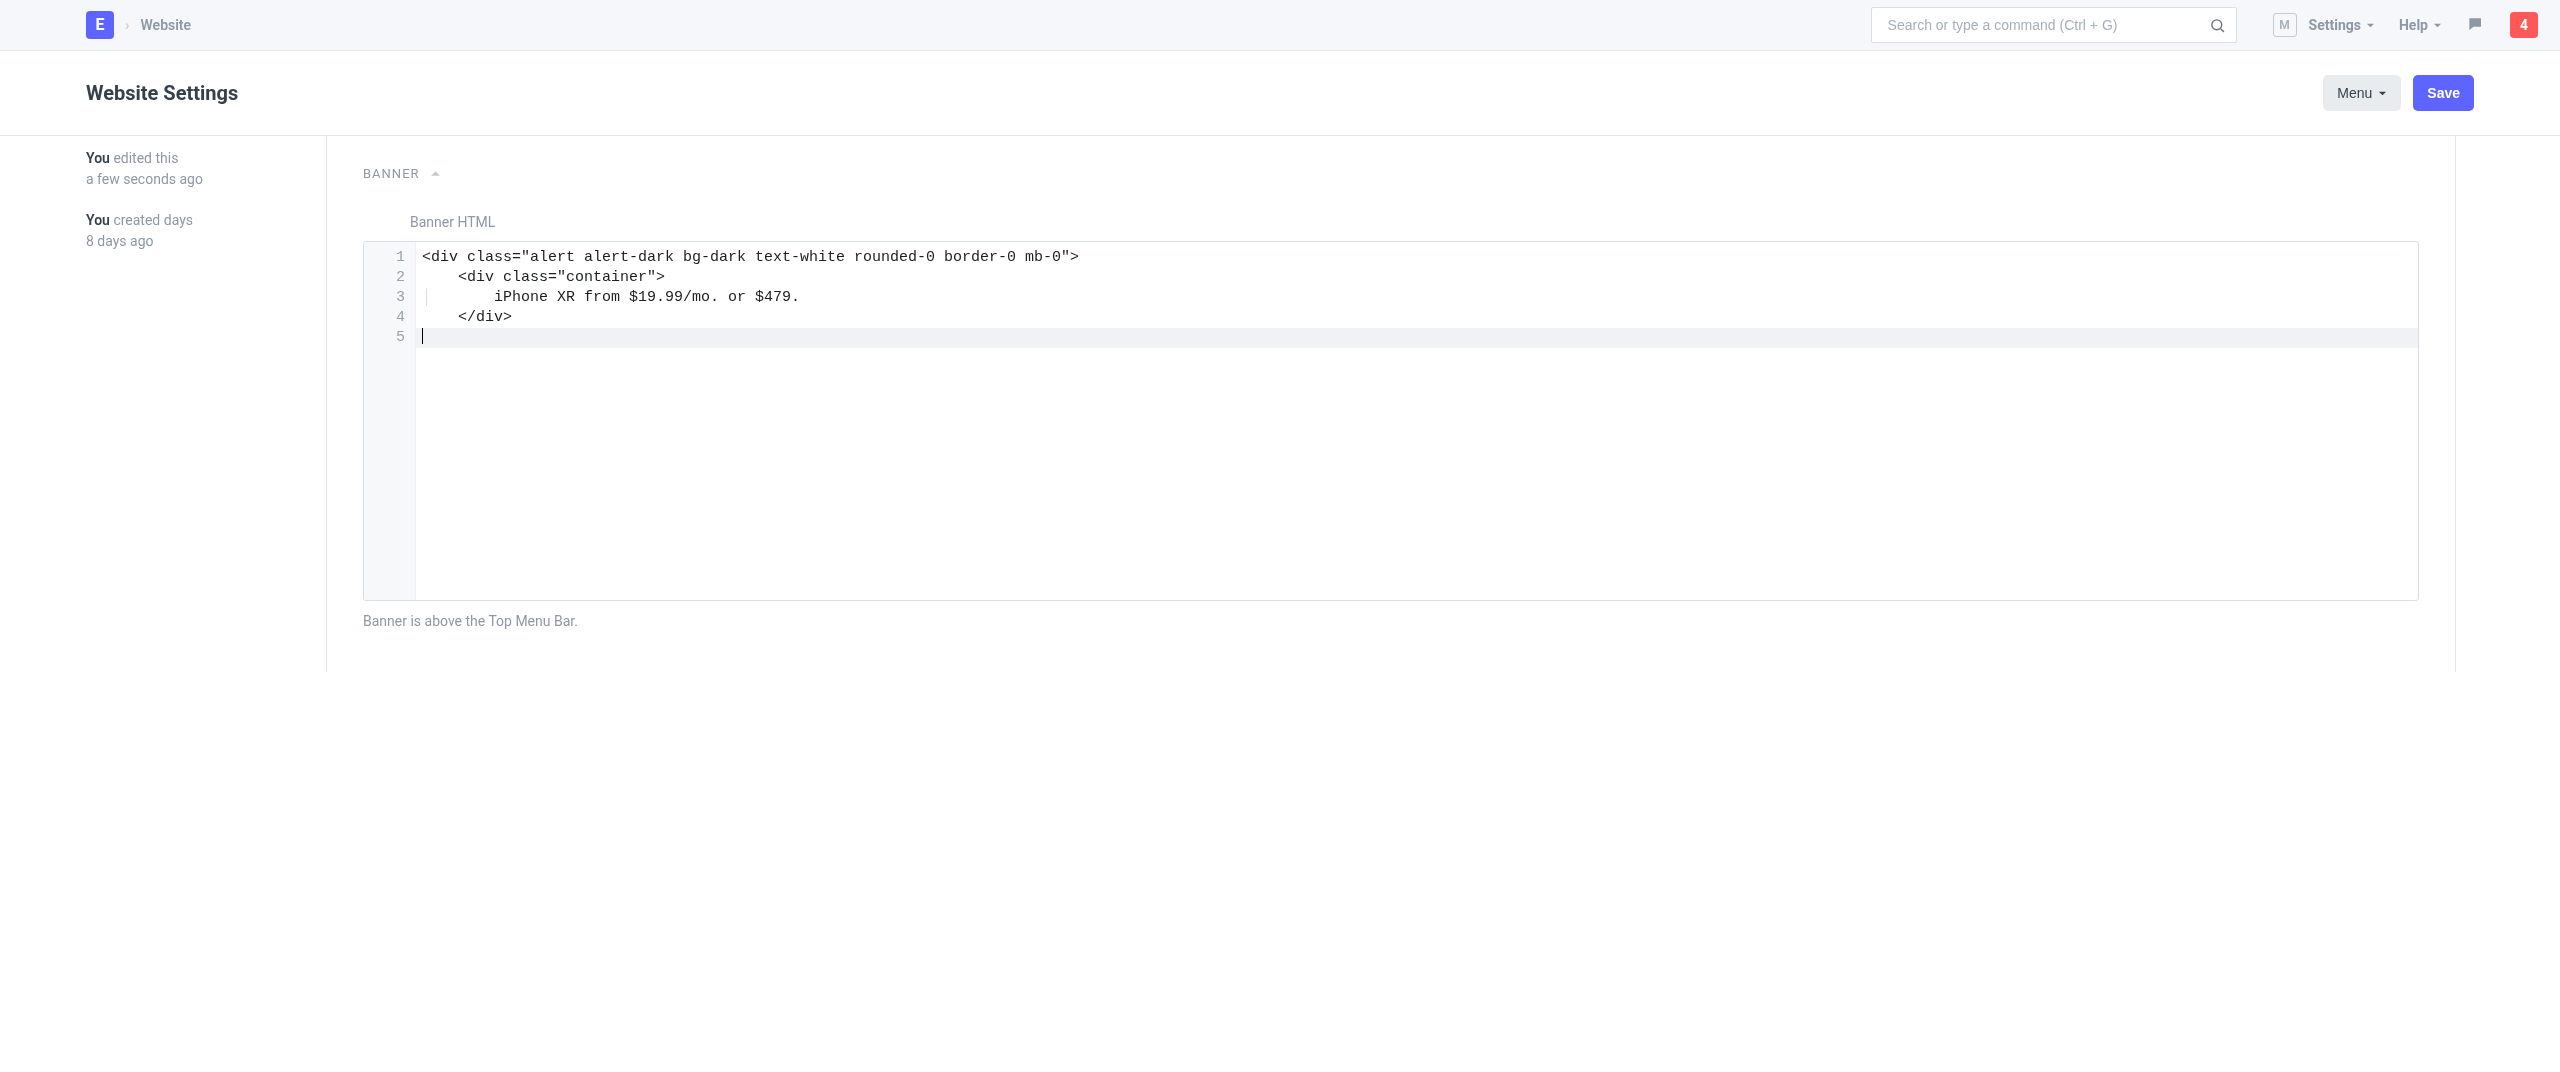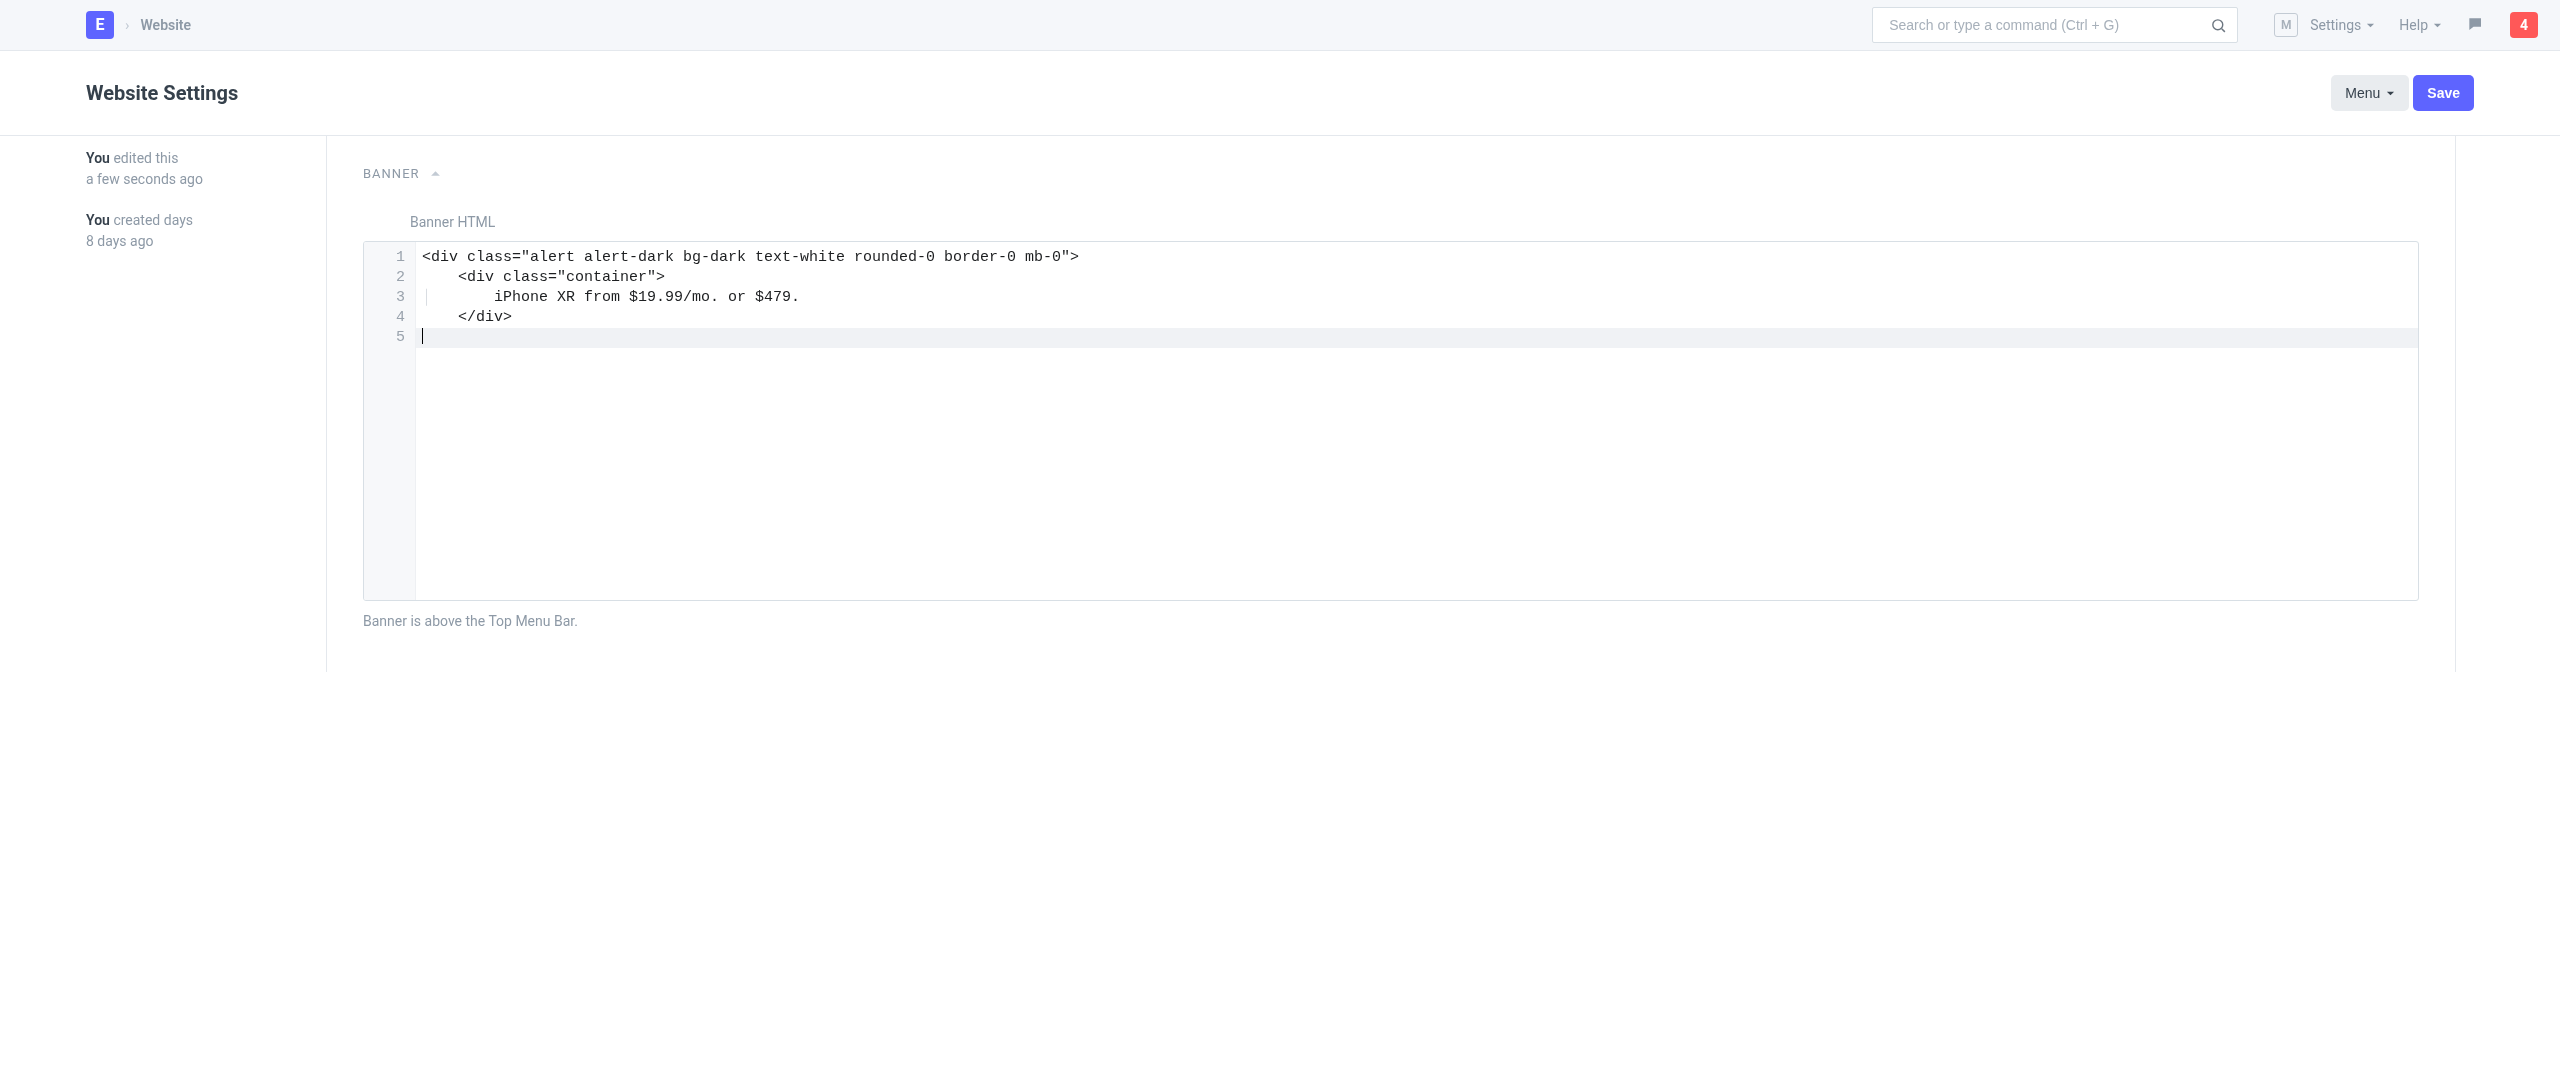--- a/index.html
+++ b/index.html
@@ -53,36 +53,36 @@
     flex:1;border:none;outline:none;font-size:14px;
     color:var(--text-dark);background:transparent;
   }
   .search-wrap input::placeholder{color:#a7b0ba;}
   .search-icon{width:17px;height:17px;stroke:#6c7680;fill:none;stroke-width:2;}
   .user-badge{
     width:24px;height:24px;border:1px solid #c3cbd4;border-radius:3px;
     display:flex;align-items:center;justify-content:center;
     color:#a7b0ba;font-size:12px;font-weight:600;margin-right:12px;
   }
-  .nav-link{color:var(--text-muted);font-weight:400;font-size:14px;display:flex;align-items:center;margin-right:24px;cursor:pointer;}
+  .nav-link{color:var(--text-muted);font-weight:700;font-size:14px;display:flex;align-items:center;margin-right:24px;cursor:pointer;}
   .nav-link svg.caret{width:9px;height:9px;margin-left:5px;fill:var(--text-muted);}
   .bell{width:20px;height:20px;fill:var(--text-muted);margin-right:24px;cursor:pointer;}
   .notif{
     width:28px;height:26px;border-radius:4px;background:var(--danger);
     color:#fff;font-weight:700;display:flex;align-items:center;justify-content:center;
     font-size:14px;cursor:pointer;
   }
   
   .page-header{
     display:flex;align-items:center;justify-content:space-between;
     padding:24px 86px;
     border-bottom:1px solid #e4e8ed;
   }
   .page-title{font-size:20px;font-weight:700;color:var(--text-dark);}
-  .hdr-actions{display:flex;gap:4px;}
+  .hdr-actions{display:flex;gap:12px;}
   .btn{
     height:36px;padding:0 14px;border-radius:5px;border:none;
     font-size:14px;font-weight:500;cursor:pointer;display:flex;align-items:center;
   }
   .btn svg.caret{width:9px;height:9px;margin-left:6px;}
   .btn-default{background:#e9ecef;color:var(--text-dark);}
   .btn-default svg.caret{fill:var(--text-dark);}
   .btn-primary{background:var(--primary);color:#fff;font-weight:600;}
   
   .page-body{display:flex;padding-left:86px;padding-right:104px;}

